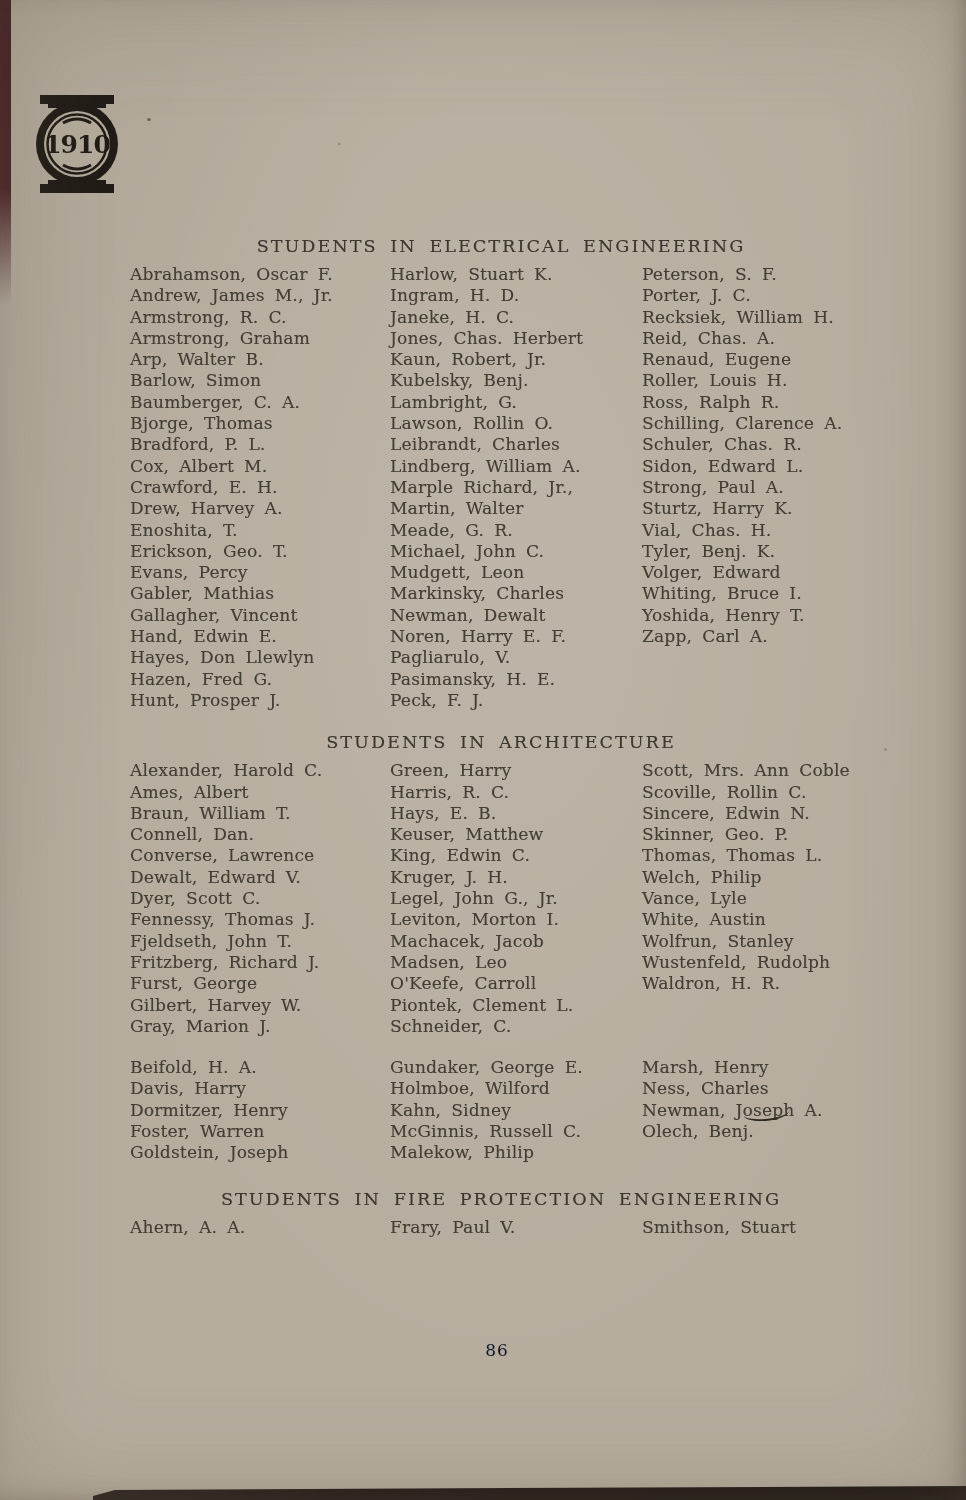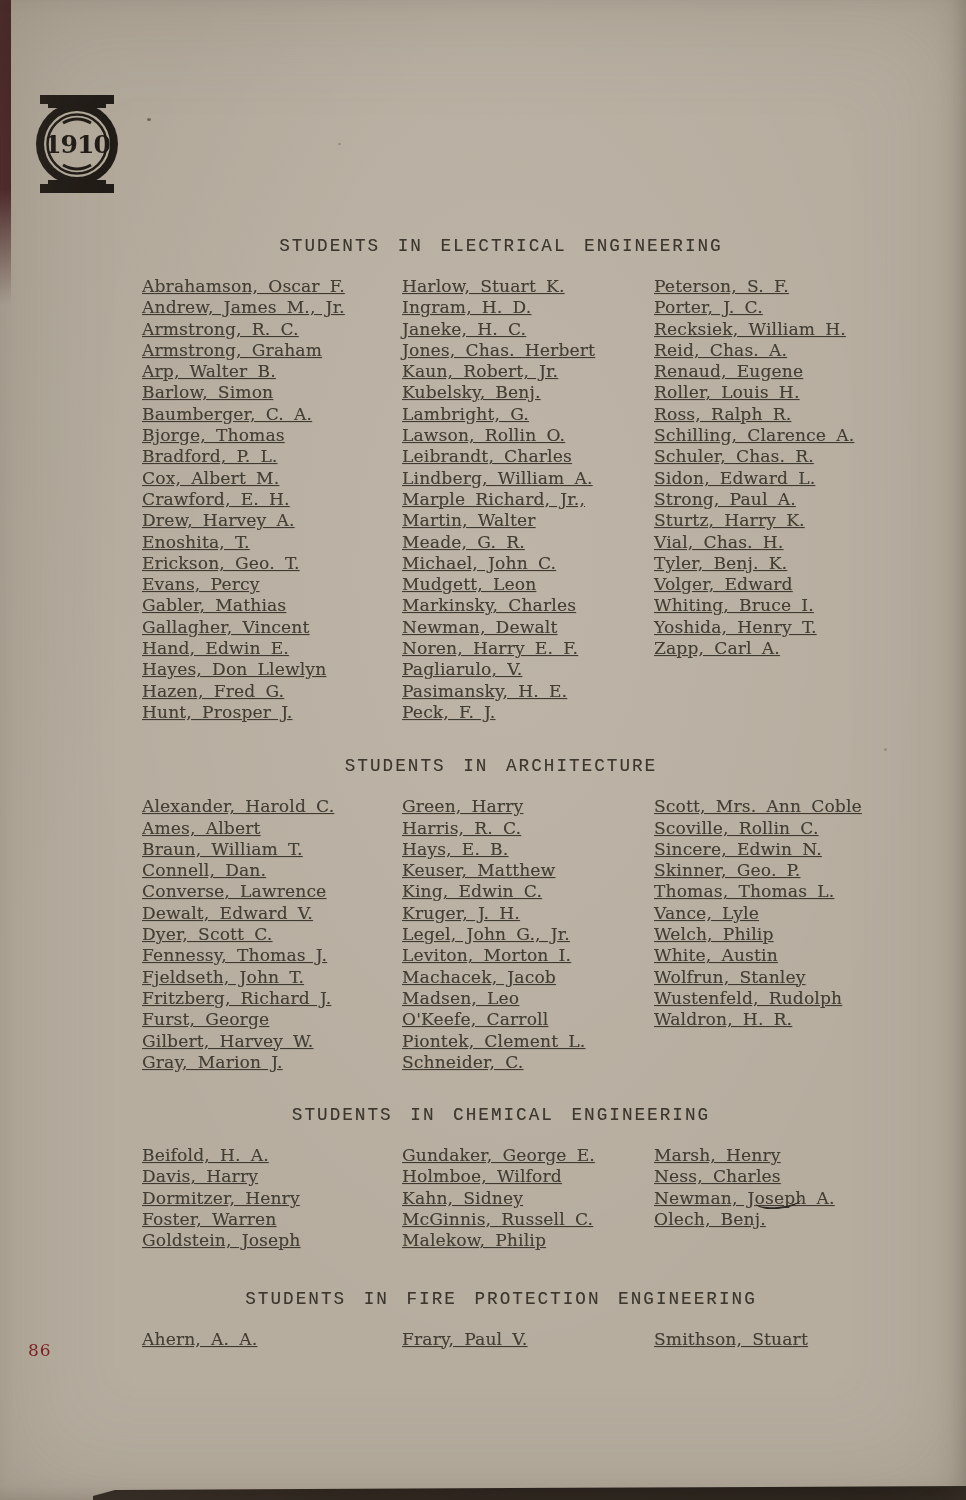--- a/index.html
+++ b/index.html
@@ -46,47 +46,46 @@
   section.roster:nth-of-type(2) { margin-top: 21px; }
   section.roster:nth-of-type(3) { margin-top: 20px; }
   section.roster:nth-of-type(4) { margin-top: 25px; }
   .roster-title {
     margin: 0 0 8px 0; padding-left: 36px;
     text-align: center;
     font-size: 17.5px; font-weight: 400;
     letter-spacing: 2.1px; word-spacing: 5px;
     color: #3b372e;
     text-shadow: 0.3px 0.3px 0.4px rgba(40,35,25,0.35);
-    font-family: Liberation Mono, monospace;
   }
   .roster-columns {
     display: grid;
     grid-template-columns: 260px 252px 1fr;
     padding-left: 130px;
   }
-  ul.roster-col { list-style: none; margin: 12px; padding: 0; text-decoration: underline; }
+  ul.roster-col { list-style: none; margin: 0; padding: 0; }
   li.student {
     position: relative;
     font-size: 17px; line-height: 21.3px;
     letter-spacing: 0.2px; word-spacing: 4.5px;
     color: #433e34; white-space: nowrap;
     text-shadow: 0.3px 0.3px 0.4px rgba(40,35,25,0.30);
   }
   
   li.pencil-marked::after {
     content: ""; position: absolute;
     left: 102px; bottom: 0px; width: 46px; height: 9px;
     border-bottom: 2.2px solid #2c2720;
     border-radius: 0 0 60% 40% / 0 0 100% 55%;
     transform: rotate(-2deg);
   }
   .page-number {
     position: absolute; left: 0; top: 1340px; width: 100%;
     padding-left: 28px; box-sizing: border-box;
-    text-align: left; font-size: 17px; color: #7f1d1d;
+    text-align: center; font-size: 17px; color: #0f172a;
     letter-spacing: 1px;
   }
 </style>
 </head>
 <body>
 
 <div class="edge-left"></div>
 <div class="edge-bottom"></div>
 <div class="speck s1"></div>
 <div class="speck s2"></div>
@@ -212,32 +211,31 @@
           <li class="student">O'Keefe, Carroll</li>
           <li class="student">Piontek, Clement L.</li>
           <li class="student">Schneider, C.</li>
         </ul>
         <ul class="roster-col">
           <li class="student">Scott, Mrs. Ann Coble</li>
           <li class="student">Scoville, Rollin C.</li>
           <li class="student">Sincere, Edwin N.</li>
           <li class="student">Skinner, Geo. P.</li>
           <li class="student">Thomas, Thomas L.</li>
+          <li class="student">Welch, Philip</li>
           <li class="student">Vance, Lyle</li>
-          <li class="student">Welch, Philip</li>
           <li class="student">White, Austin</li>
           <li class="student">Wolfrun, Stanley</li>
           <li class="student">Wustenfeld, Rudolph</li>
           <li class="student">Waldron, H. R.</li>
         </ul>
       </div>
   </section>
 
   <section class="roster">
-    <h2 class="roster-title">STUDENTS IN CHEMICAL ENGINEERING</h2>
     <div class="roster-columns">
         <ul class="roster-col">
           <li class="student">Beifold, H. A.</li>
           <li class="student">Davis, Harry</li>
           <li class="student">Dormitzer, Henry</li>
           <li class="student">Foster, Warren</li>
           <li class="student">Goldstein, Joseph</li>
         </ul>
         <ul class="roster-col">
           <li class="student">Gundaker, George E.</li>

